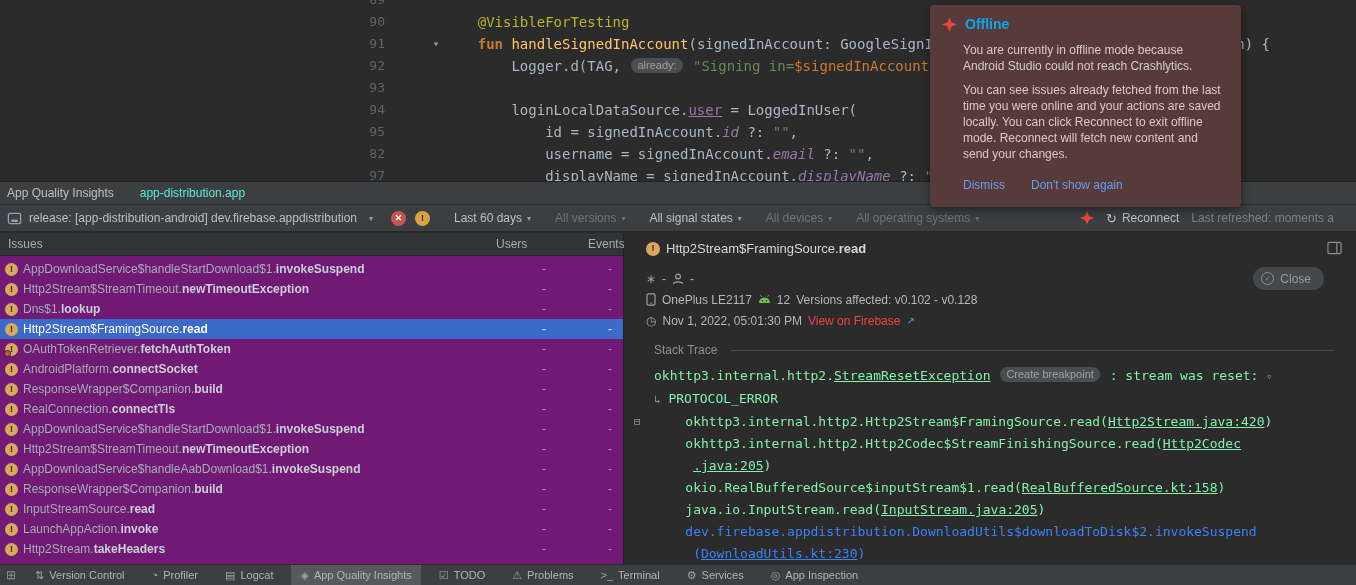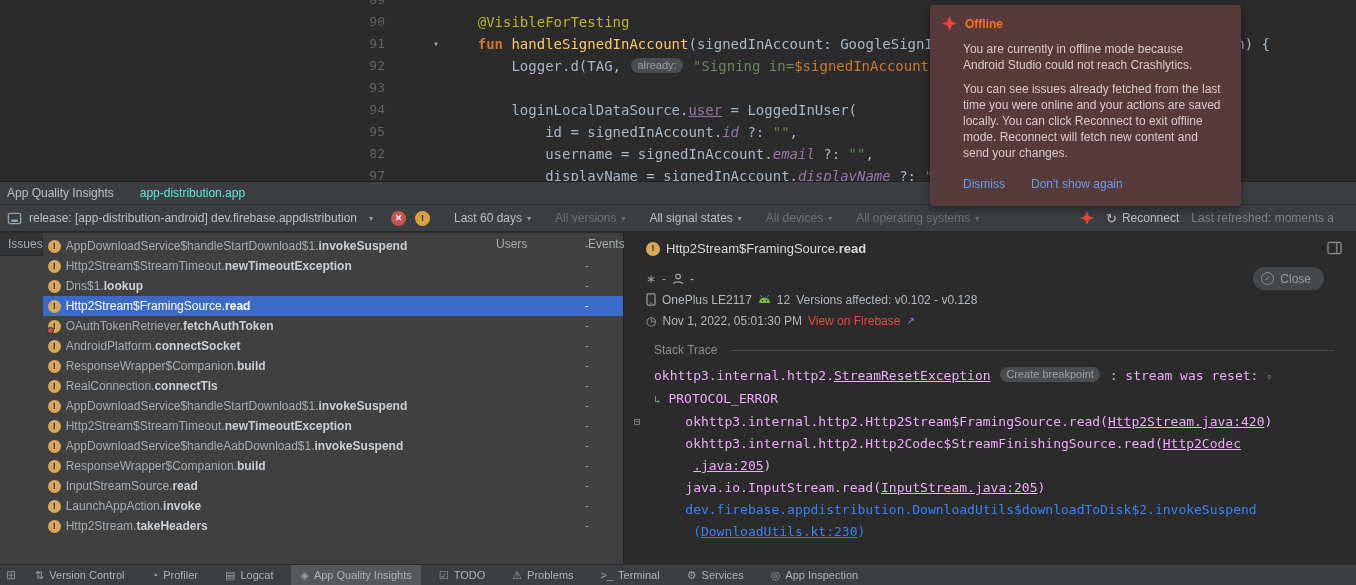--- a/index.html
+++ b/index.html
@@ -33,21 +33,21 @@
   .filters{display:flex;align-items:flex-start}
   .filter{display:flex;align-items:center;margin-left:24px;white-space:nowrap}
   .filter.disabled{color:#6e7274}
   .filter.disabled .chev{color:#6e7274}
   .right-tools{position:absolute;left:1080px;top:0;height:26px;display:flex;align-items:center;white-space:nowrap}
   .refresh{color:#bcc0c3;margin:0 5px 0 12px;font-size:13px}
   .last-refreshed{color:#7c8082;margin-left:12px}
 
   
   .content{position:absolute;top:233px;bottom:21px;left:0;right:0;display:flex}
-  .issues-panel{width:624px;flex:none;border-right:1px solid #1f2123;display:flex;flex-direction:row;background:#404040}
+  .issues-panel{width:624px;flex:none;border-right:1px solid #1f2123;display:flex;flex-direction:column;background:#701a75}
   .issues-header{height:23px;flex:none;background:#313335;border-bottom:1px solid #242628;position:relative;font-size:12px;color:#a9adb1;line-height:22px;padding-left:8px}
   .hdr-users{position:absolute;left:496px}
   .hdr-events{position:absolute;left:588px}
   .issues-list{flex:1;overflow:hidden;padding-top:3px}
   .issue-row{height:20px;display:flex;align-items:center;font-size:12px;padding-left:5px;position:relative;color:#a6adb3;white-space:nowrap}
   .issue-row .method{font-weight:bold;color:#c9cfd4}
   .issue-row.selected{background:#3c6ac8}
   .issue-row.selected .prefix,.issue-row.selected .method{color:#fff}
   .issue-icon{width:13px;height:13px;border-radius:50%;background:#d9a85c;color:#32281a;font-size:9px;font-weight:bold;display:inline-flex;align-items:center;justify-content:center;margin-right:5px;flex:none;position:relative;line-height:13px}
   .issue-icon.fatal::after{content:"";position:absolute;width:5px;height:5px;border-radius:50%;background:#c75450;left:-1px;bottom:-1px;border:1px solid #2b2b2b}
@@ -66,38 +66,38 @@
   .meta-icon{color:#9ba0a4;font-size:12px;display:inline-flex;align-items:center}
   .meta-gap{}
   .link{color:#ef4444}
   .ext{font-size:10px;color:#6a9bf5}
   .close-btn{position:absolute;top:34px;right:32px;height:23px;border:none;border-radius:12px;background:#44484a;color:#989c9f;font-size:12px;display:flex;align-items:center;gap:6px;padding:0 13px 0 8px;font-family:"Liberation Sans",sans-serif}
   .close-check{width:13px;height:13px;border-radius:50%;border:1px solid #8b8f92;font-size:8px;display:inline-flex;align-items:center;justify-content:center;color:#8b8f92}
   .stack-header{display:flex;align-items:center;margin-top:12px;padding:0 22px 0 30px;font-size:12px;color:#8c9093}
   .stack-rule{flex:1;height:1px;background:#48494b;margin-left:14px}
   .stack{margin-top:8px;padding-left:30px;font-family:"DejaVu Sans Mono","Liberation Mono",monospace;font-size:13px;line-height:22px}
   .st-line{white-space:pre;position:relative}
-  .st-red{color:#f0abfc}
+  .st-red{color:#86efac}
   .st-link{text-decoration:underline;cursor:pointer}
   .st-gray{color:#3b82f6}
   .st-chev{color:#8c9093;font-size:10px}
   .st-wrap{color:#8c9093;font-size:11px}
   .st-fold{position:absolute;left:-20px;top:0;color:#8c9093;font-size:11px;cursor:pointer}
 
   
   .statusbar{position:absolute;bottom:0;left:0;right:0;height:21px;background:#3c3f41;border-top:1px solid #2a2c2e;display:flex;align-items:center;font-size:11px;color:#b0b4b7}
   .sb-switcher{color:#8b8f92;margin:0 10px 0 6px;font-size:12px}
   .sb-item{display:flex;align-items:center;gap:5px;height:100%;padding:0 9px;margin-right:9px;cursor:pointer;white-space:nowrap}
   .sb-item.active{background:#55595b}
   .sb-icon{font-size:11px;color:#9da1a4}
 
   
   .offline-popup{position:absolute;left:930px;top:5px;width:311px;background:#573b3b;border-radius:4px;box-shadow:0 3px 10px rgba(0,0,0,.45);padding:11px 16px 12px 12px;z-index:10;color:#d8cbc9;font-size:12px}
   .popup-header{display:flex;align-items:center;gap:8px}
-  .popup-title{font-weight:bold;font-size:12px;color:#f97316}
+  .popup-title{font-weight:bold;font-size:14px;color:#0ea5e9}
   .popup-body{margin:10px 0 0 21px;line-height:16px}
   .popup-body.p2{margin-top:8px}
   .popup-links{margin:16px 0 3px 21px;display:flex;gap:26px}
   .popup-link{color:#6d9ce8;cursor:pointer}
 </style>
 </head>
 <body>
 
 <div class="app">
 
@@ -326,20 +326,21 @@
       <div class="stack-header">
         <span>Stack Trace</span>
         <span class="stack-rule"></span>
       </div>
       <div class="stack">
           <div class="st-line"><span class="st-red">okhttp3.internal.http2.</span><span class="st-red st-link">StreamResetException</span><span class="st-red"> </span><span class="inlay-hint">Create breakpoint</span><span class="st-red"> : stream was reset: </span><span class="st-chev">▿</span></div>
           <div class="st-line"><span class="st-wrap">↳</span><span class="st-red"> PROTOCOL_ERROR</span></div>
           <div class="st-line"><span class="st-fold">⊟</span><span class="st-red">    okhttp3.internal.http2.Http2Stream$FramingSource.read(</span><span class="st-red st-link">Http2Stream.java:420</span><span class="st-red">)</span></div>
           <div class="st-line"><span class="st-red">    okhttp3.internal.http2.Http2Codec$StreamFinishingSource.read(</span><span class="st-red st-link">Http2Codec</span></div>
           <div class="st-line"><span class="st-red">     </span><span class="st-red st-link">.java:205</span><span class="st-red">)</span></div>
+          <div class="st-line"><span class="st-red">    okio.RealBufferedSource$inputStream$1.read(</span><span class="st-red st-link">RealBufferedSource.kt:158</span><span class="st-red">)</span></div>
           <div class="st-line"><span class="st-red">    java.io.InputStream.read(</span><span class="st-red st-link">InputStream.java:205</span><span class="st-red">)</span></div>
           <div class="st-line"><span class="st-gray">    dev.firebase.appdistribution.DownloadUtils$downloadToDisk$2.invokeSuspend</span></div>
           <div class="st-line"><span class="st-gray">     (</span><span class="st-gray st-link">DownloadUtils.kt:230</span><span class="st-gray">)</span></div>
         </div>
     </div>
   </div>
 
   <div class="statusbar">
     <span class="sb-switcher">⊞</span>
     <span style="display:flex;height:100%">

